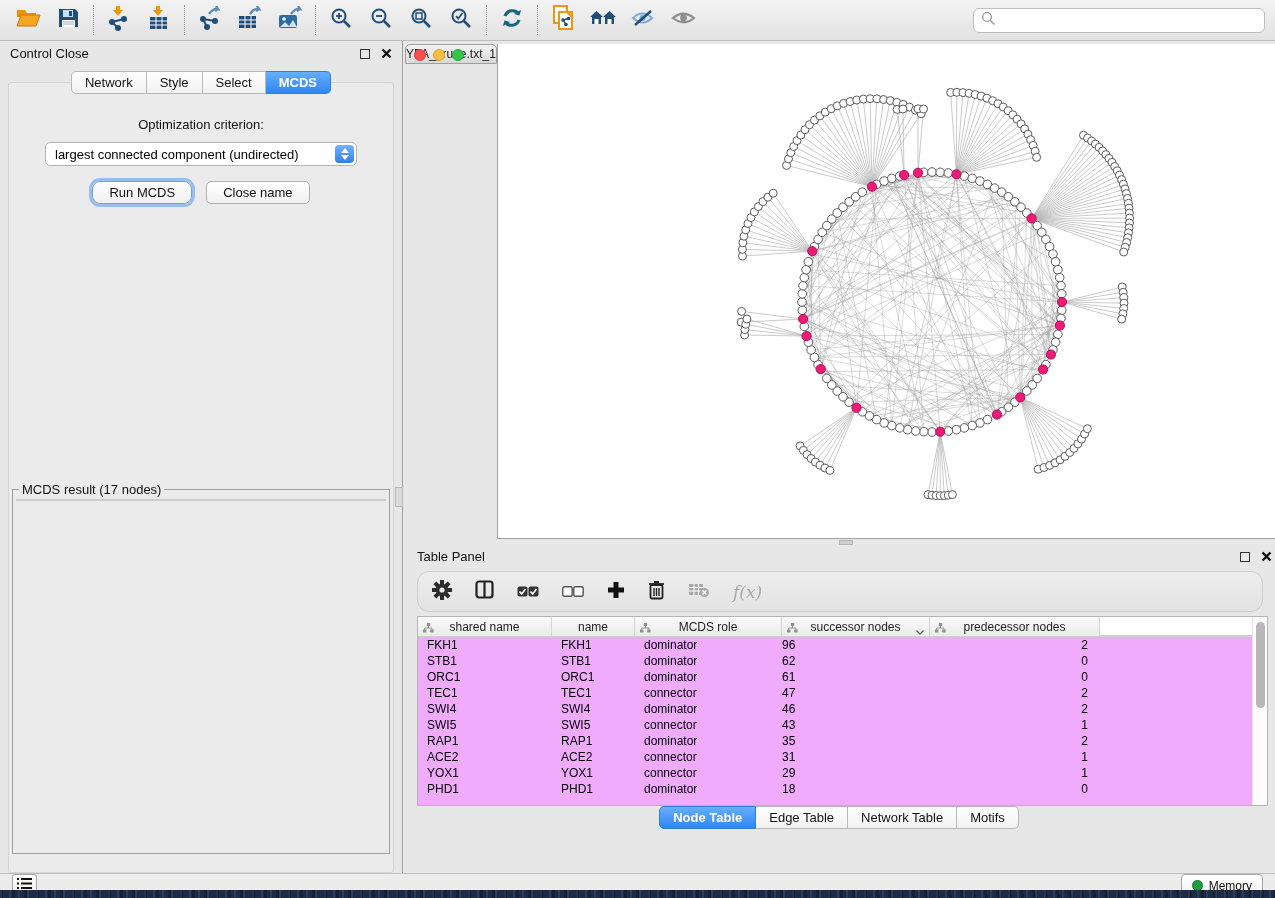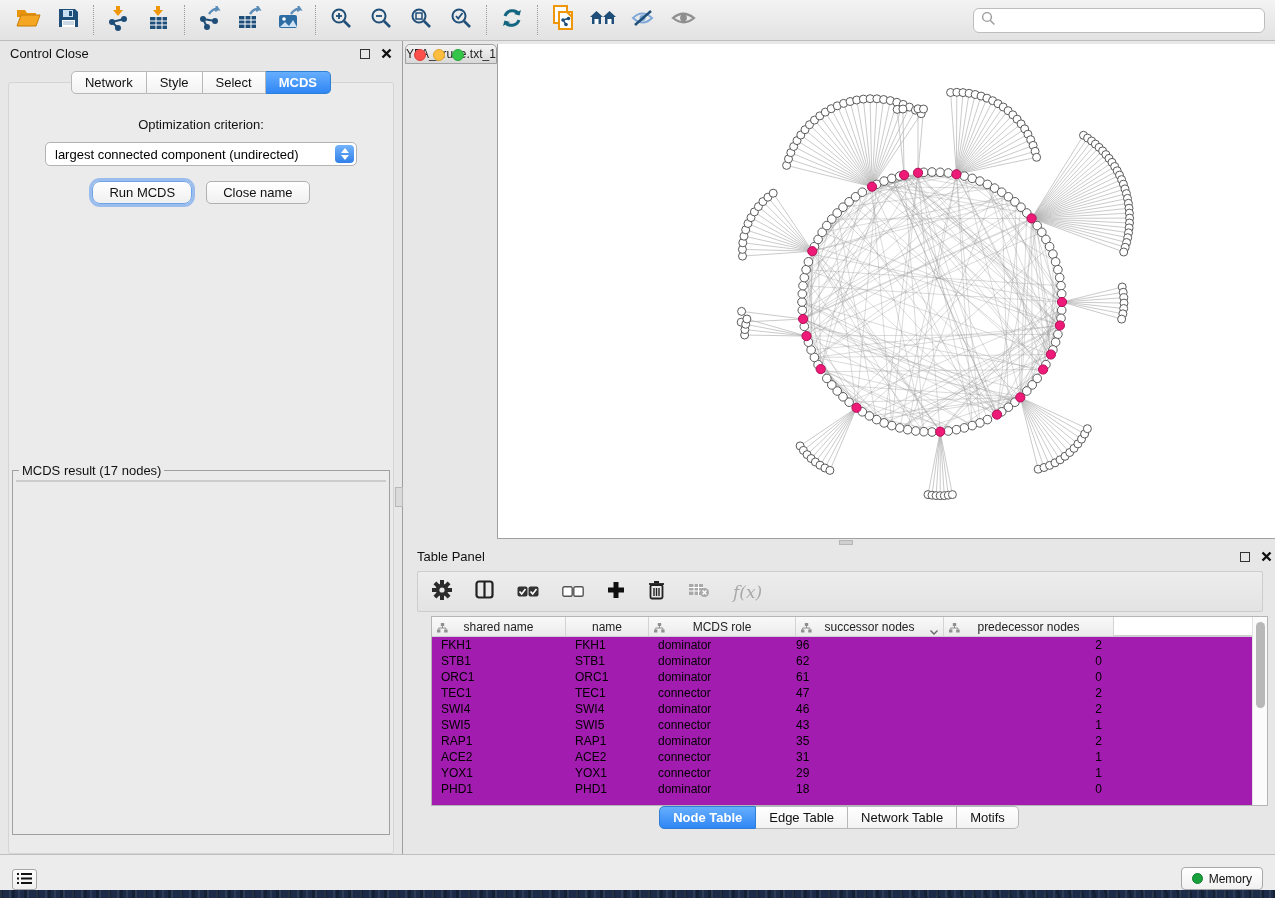--- a/index.html
+++ b/index.html
@@ -72,25 +72,25 @@
   .light.green { background:#35c649; border:1px solid #27a838; }
   .net-canvas { height:495px; flex:none; background:#fff; border:1px solid #a0a0a0; border-top:none; overflow:hidden; }
 
   .h-splitter { height:6px; flex:none; position:relative; }
   .h-grip { position:absolute; left:50%; top:1px; width:14px; height:5px; background:#cfcfcf; border:1px solid #b5b5b5; }
 
   
   .table-panel { flex:1; display:flex; flex-direction:column; min-height:0; }
   .tp-header { height:23px; flex:none; display:flex; align-items:center; padding:0 3px 0 14px;gap:48px; }
   .tp-toolbar { margin:3px 12px 0 14px; height:41px; flex:none; background:linear-gradient(#ededed,#e3e3e3);
-    border:1px solid #cdcdcd; border-radius:2px; display:flex; align-items:center; padding-left:14px; gap:23px; }
+    border:1px solid #cdcdcd; border-radius:12px; display:flex; align-items:center; padding-left:14px; gap:23px; }
   .tp-tool { display:flex; align-items:center; justify-content:center; cursor:default; }
   .fx { font-family:"DejaVu Serif", serif; font-style:italic; font-size:17px; color:#a8a8a8; }
 
-  .tp-table { margin:4px 7px 0 28px; height:190px; flex:none; background:#a21caf; border:1px solid #b5b5b5;
+  .tp-table { margin:4px 7px 0 14px; height:190px; flex:none; background:#f0abfc; border:1px solid #b5b5b5;
     position:relative; overflow:hidden; }
   .thead { display:flex; height:20px; background:linear-gradient(#fafafa,#ebebeb); border-bottom:1px solid #cfcfcf; }
   .th { position:relative; display:flex; align-items:center; justify-content:center;
     font-size:12px; color:#222; border-right:1px solid #d4d4d4; flex:none; }
   .th .hicon { position:absolute; left:5px; top:5px; }
   .th .sort { position:absolute; right:5px; top:7px; }
   .th.c0{width:134px}.th.c1{width:83px}.th.c2{width:147px}.th.c3{width:148px}.th.c4{width:170px}
   .th.filler { flex:1; border-right:none; background:#fff; border-bottom:1px solid #cfcfcf; }
   .tbody { position:absolute; top:20px; left:0; right:15px; bottom:0; }
   .trow { display:flex; height:16px; align-items:center; font-size:12px; color:#000; }
@@ -99,22 +99,22 @@
   .tcell.c1 { width:83px; padding-left:9px; }
   .tcell.c2 { width:147px; padding-left:9px; }
   .tcell.c3 { width:148px; text-align:left; padding-right:12px; }
   .tcell.c4 { width:170px; text-align:right; padding-right:12px; }
   .vscroll { position:absolute; right:0; top:0; bottom:0; width:15px; background:#fbfbfb; border-left:1px solid #e2e2e2; }
   .vthumb { width:9px; height:86px; margin:5px auto 0; background:#b8b8b8; border-radius:5px; }
 
   .tp-tabs { height:32px; flex:none; display:flex; align-items:flex-start; justify-content:center; }
 
   
-  .statusbar { height:36px; flex:none; background:#ececec; border-top:1px solid #bfbfbf;
-    display:flex; align-items:flex-end; padding:0 12px; }
+  .statusbar { height:17px; flex:none; background:#ececec; border-top:1px solid #bfbfbf;
+    display:flex; align-items:flex-start; padding:0 12px; }
   .list-btn { width:25px; height:21px; background:linear-gradient(#fdfdfd,#eeeeee); border:1px solid #a8a8a8;
     border-radius:3px; display:flex; align-items:center; justify-content:center; }
   .memory-btn { margin-left:auto; height:23px; background:linear-gradient(#ffffff,#f1f1f1); border:1px solid #a8a8a8;
     border-radius:4px; display:flex; align-items:center; gap:6px; padding:0 10px; font-size:12px; color:#111; }
   .mem-dot { width:11px; height:11px; border-radius:50%; background:#18a03c; border:1px solid #0f7d2c; }
   .wallpaper { height:8px; flex:none; background:#1c2b47;
     background-image:repeating-linear-gradient(90deg, rgba(255,255,255,.08) 0 2px, transparent 2px 9px),
                      repeating-linear-gradient(88deg, rgba(0,0,0,.25) 0 3px, transparent 3px 12px); }
 </style>
 </head>

